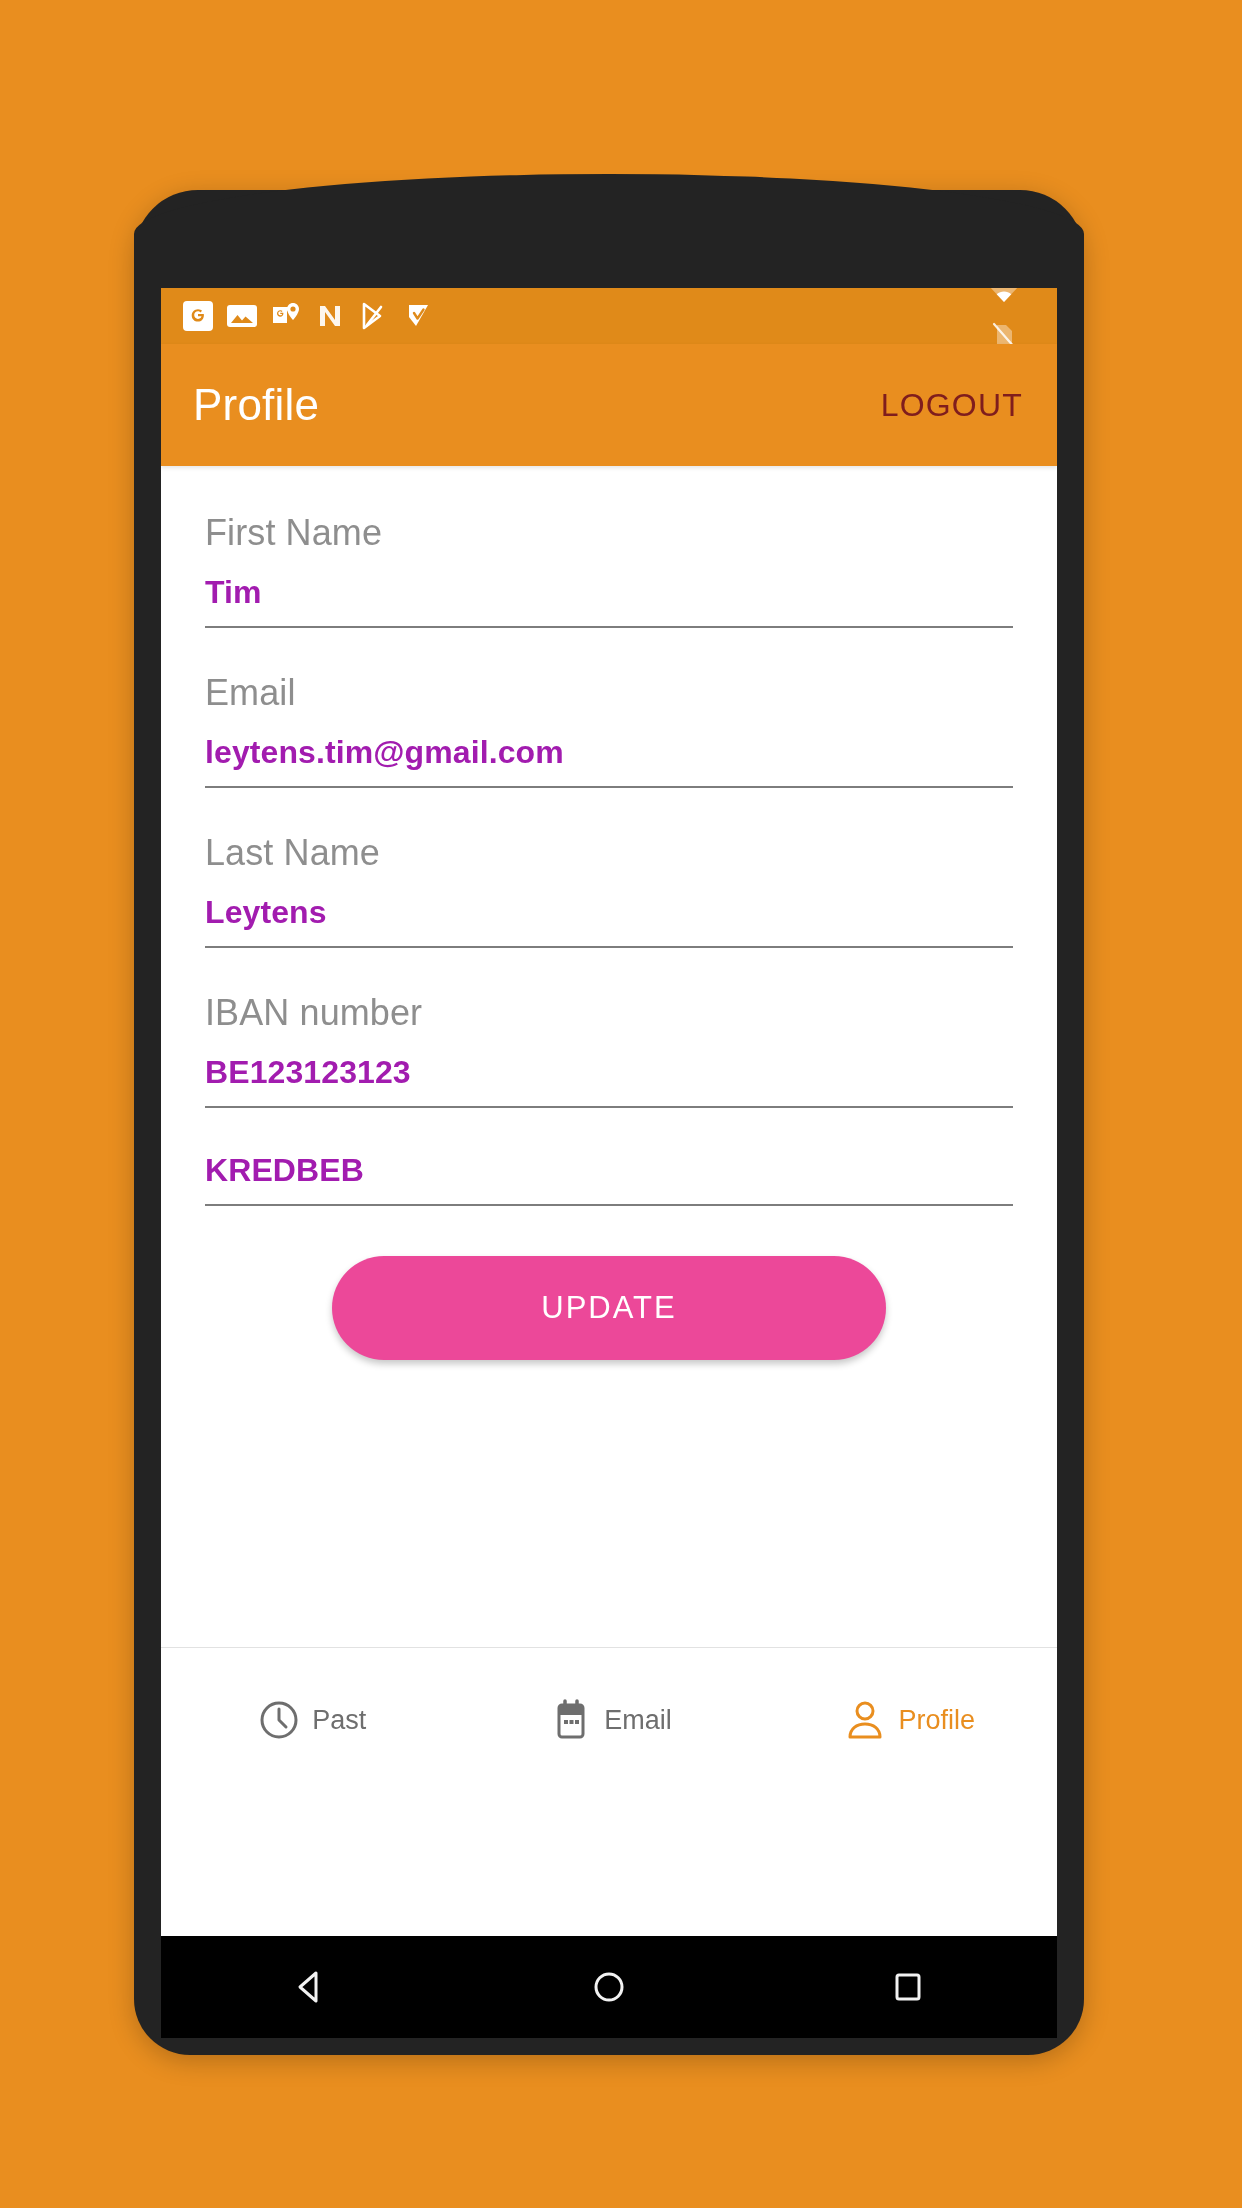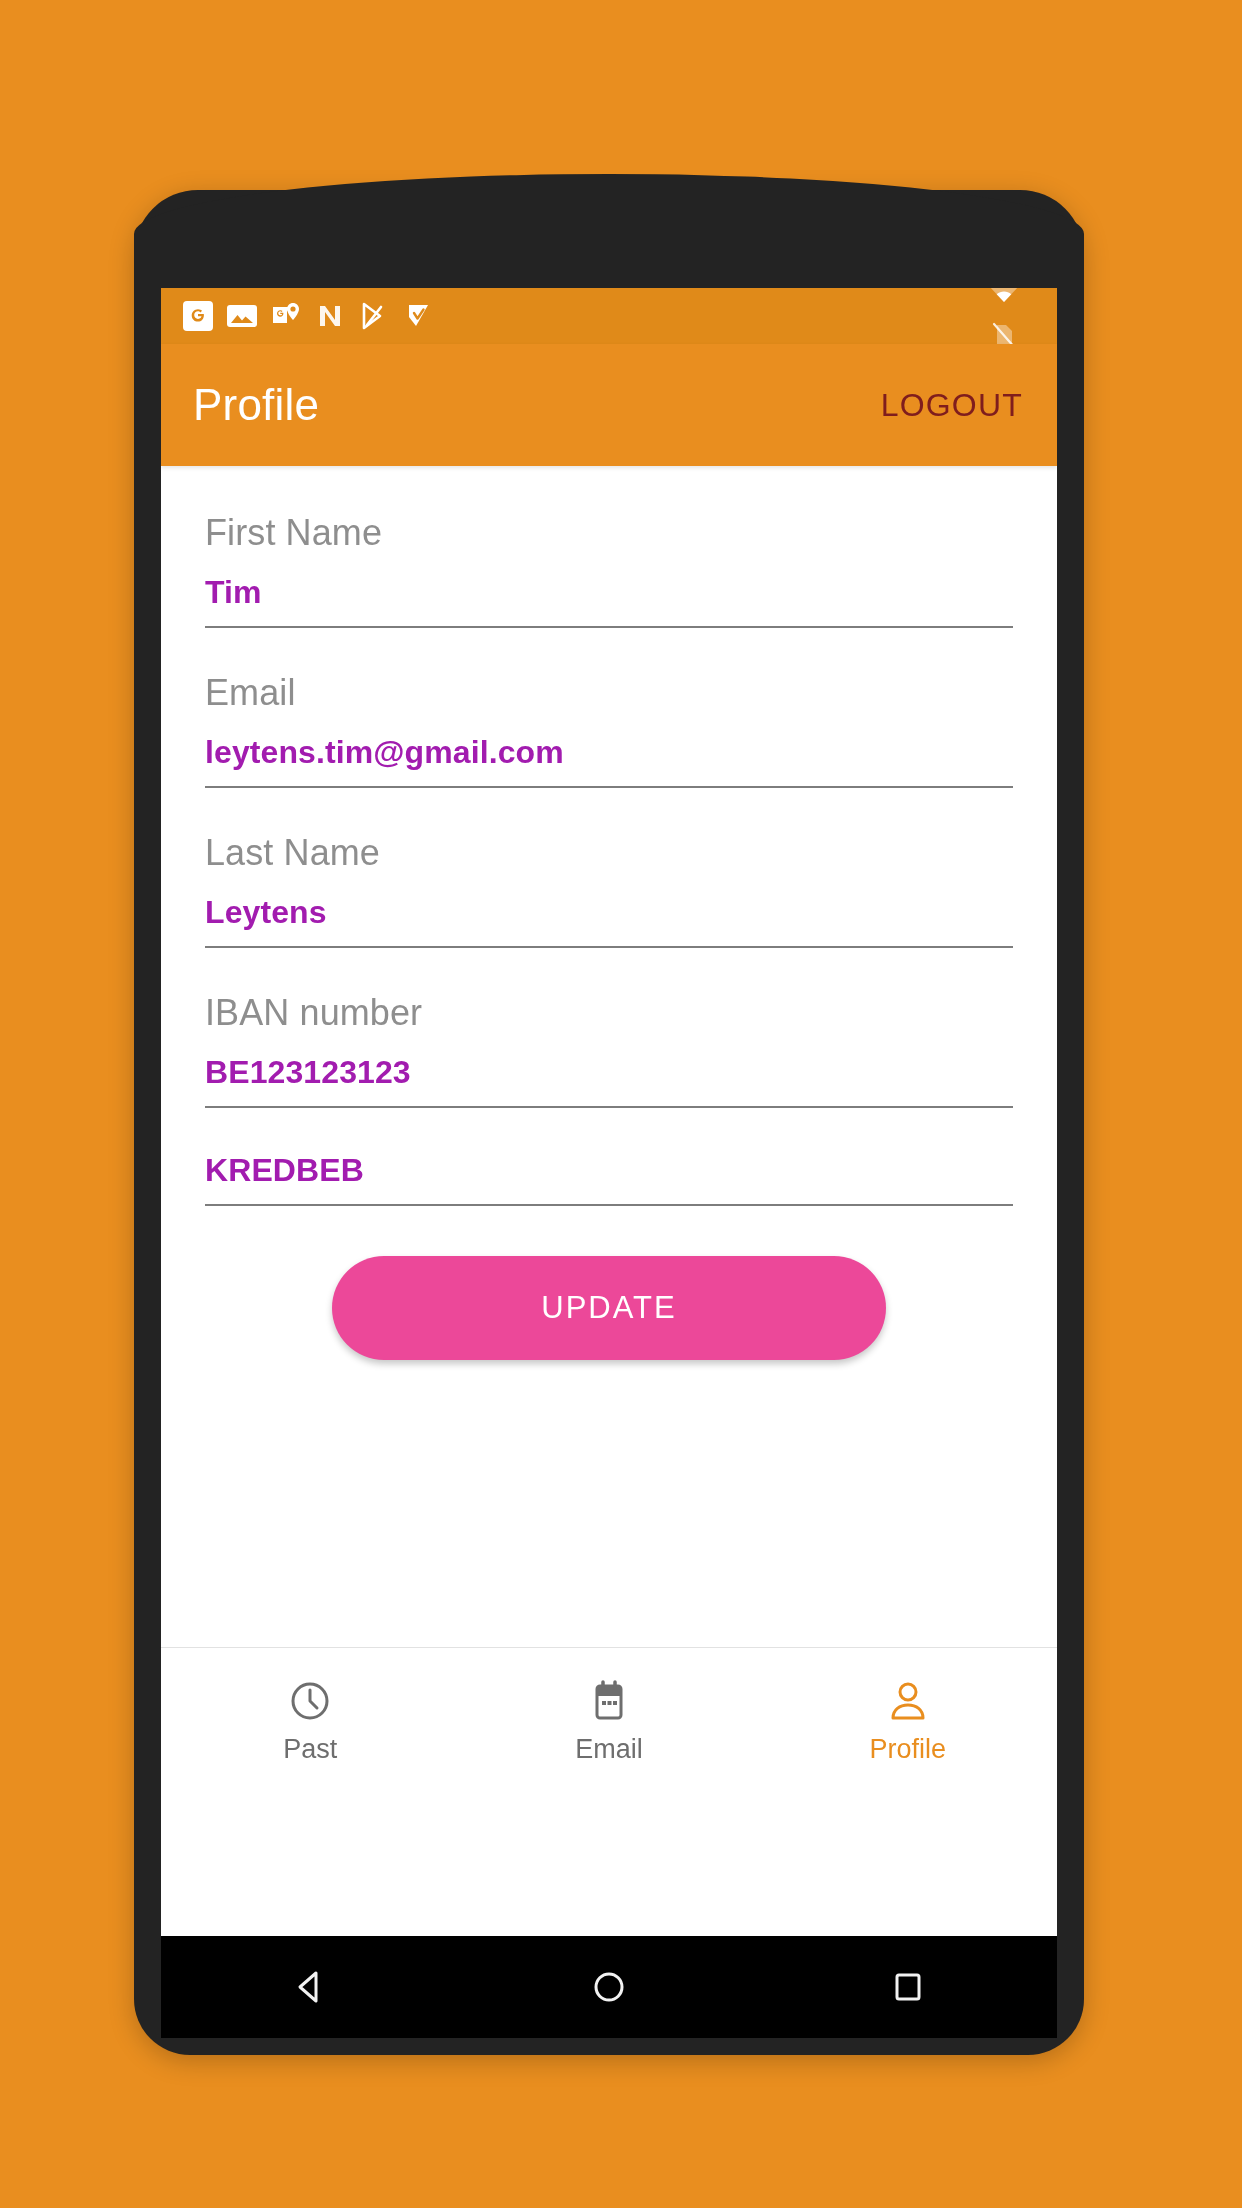--- a/index.html
+++ b/index.html
@@ -156,21 +156,21 @@
     width: 896px;
     height: 144px;
     background: #FFFFFF;
     border-top: 1px solid #E2E2E2;
     display: flex;
     align-items: center;
   }
   .nav-item {
     flex: 1;
     display: flex;
-    flex-direction: column;
+    flex-direction: row;
     align-items: center;
     justify-content: center;
     gap: 8px;
     cursor: pointer;
   }
   .nav-label {
     font-size: 27px;
     font-weight: 400;
     color: #6E6E6E;
   }

